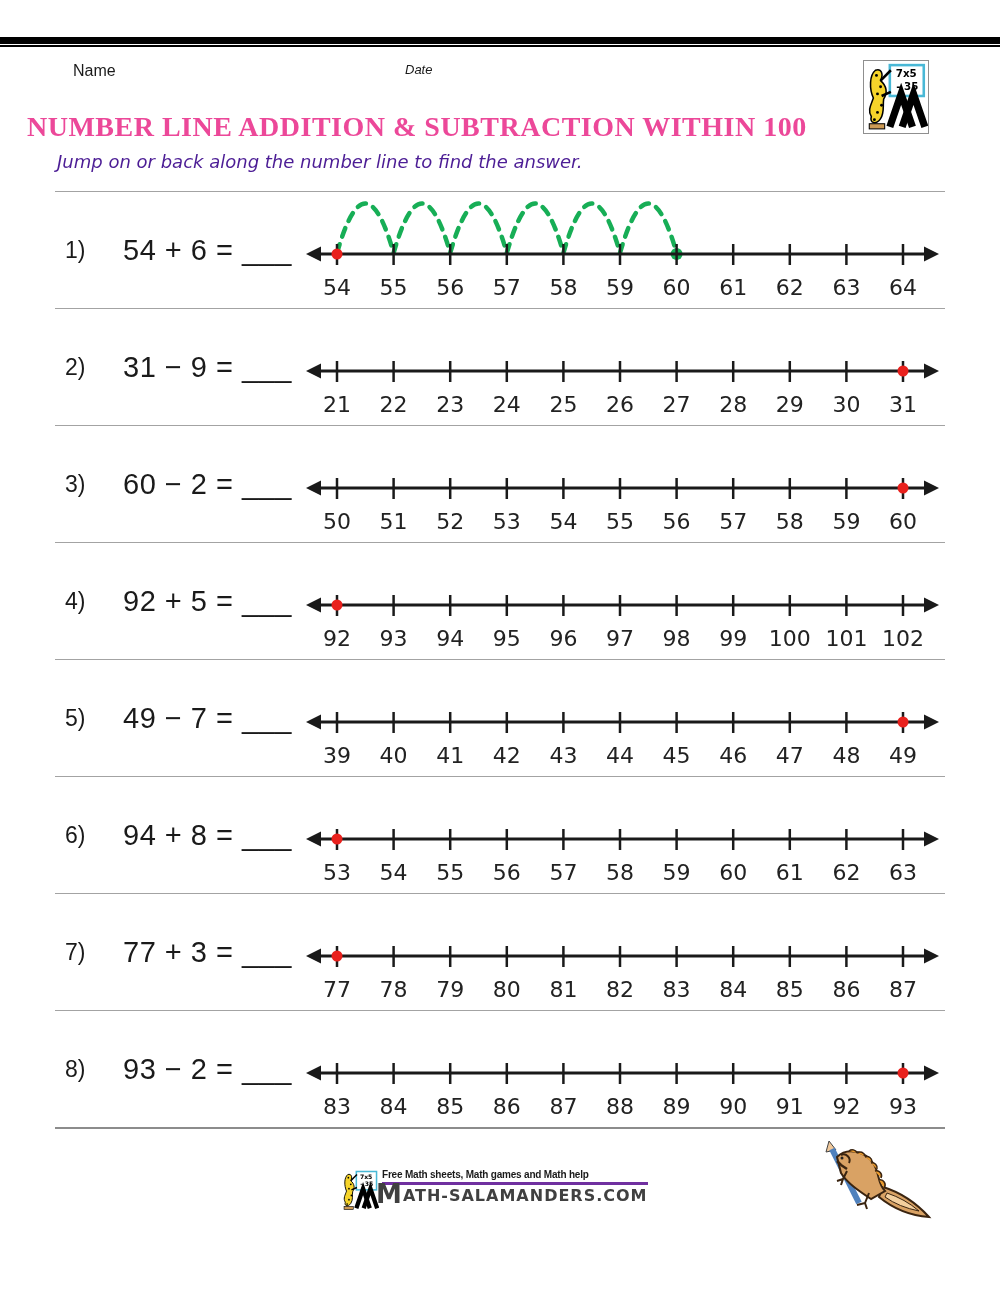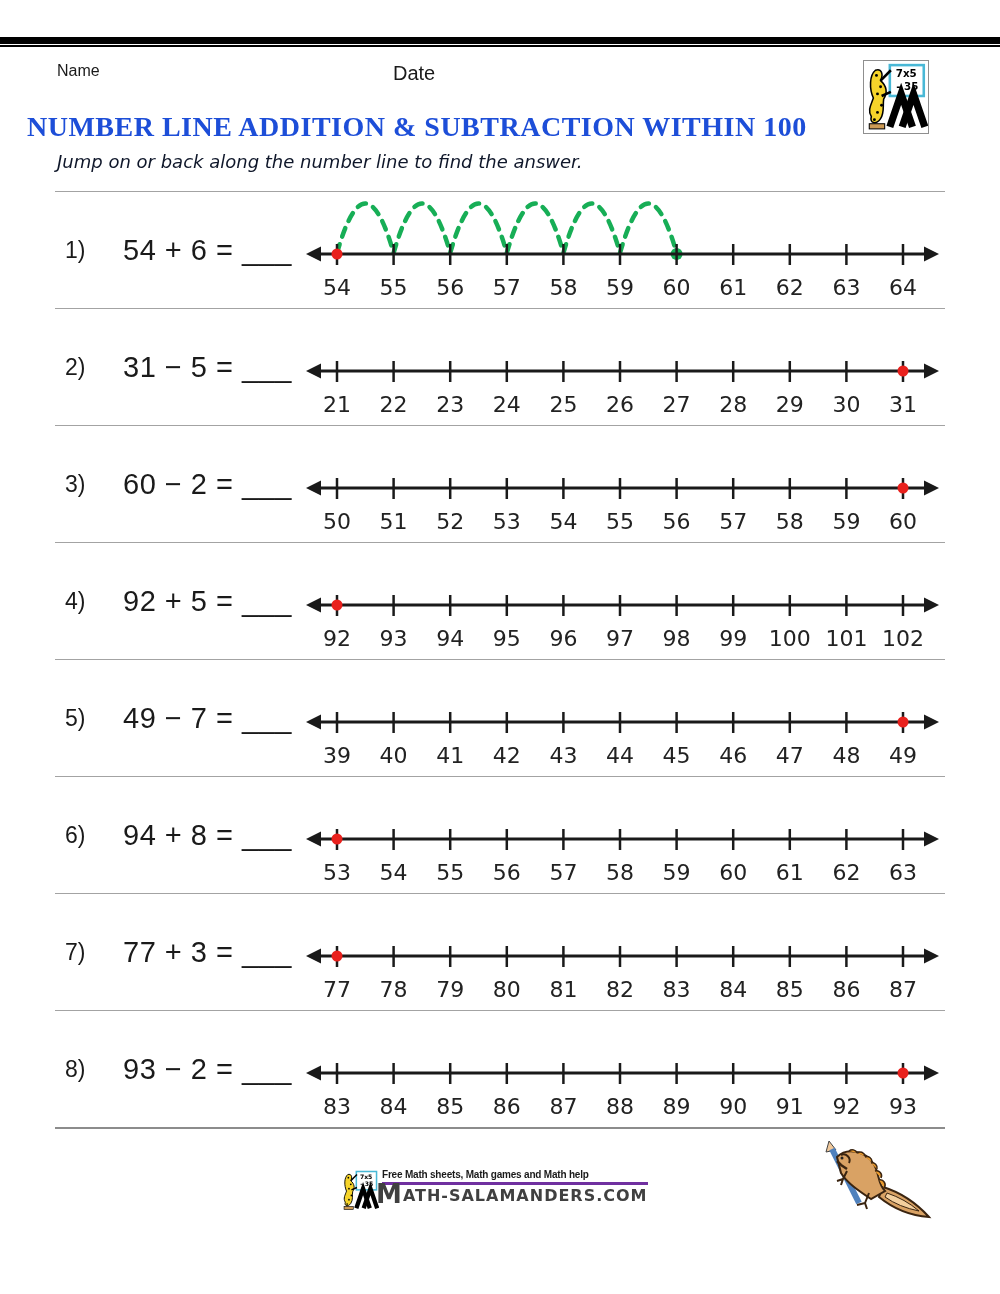--- a/index.html
+++ b/index.html
@@ -5,27 +5,27 @@
   html,body{margin:0;padding:0;background:#fff;}
   body{width:1000px;height:1294px;position:relative;overflow:hidden;
        font-family:"Liberation Sans",sans-serif;color:#1a1a1a;}
   
   .toprule{margin-top:37px;}
   .toprule .b1{height:7px;background:#000;}
   .toprule .gap{height:1px;background:#fff;}
   .toprule .b2{height:2px;background:#000;}
   
   .hdr{position:relative;margin:15px 57px 0;height:24px;}
-  .hdr .name{position:absolute;left:0;top:0;font-size:16px;}
-  .hdr .date{position:absolute;left:336px;top:0;font-size:20px;}
+  .hdr .name{position:absolute;left:16px;top:0;font-size:16px;}
+  .hdr .date{position:absolute;left:348px;top:0;font-size:13px;font-style:italic;}
   .logo-box{position:absolute;left:863px;top:60px;width:66px;height:74px;
             border:1px solid #8f8f8f;background:#fff;box-sizing:border-box;}
   .title{margin:20px 57px 0;font-family:"Liberation Serif",serif;font-weight:bold;
          font-size:28px;line-height:41px;color:#3d69a1;letter-spacing:.5px;}
-  .instruction{margin:4px 57px 0;font-style:italic;font-size:18px;color:#0f172a;
+  .instruction{margin:4px 57px 0;font-style:italic;font-size:18px;color:#4c1d95;
                font-family:"DejaVu Sans",sans-serif;}
   
   .problems{margin:19px 55px 0;width:890px;border-bottom:2px solid #8c8c8c;}
   .prow{height:117px;border-top:1px solid #a3a3a3;display:flex;align-items:center;
         box-sizing:border-box;}
   .pnum{width:58px;padding-left:10px;font-size:23px;flex:none;}
   .peq{width:177px;font-size:29px;flex:none;letter-spacing:.5px;}
   .prow svg{flex:none;display:block;}
   .tick-label{font-family:"DejaVu Sans",sans-serif;}
   
@@ -63,21 +63,21 @@
     <path d="M16 19 L26 9" stroke="#000" stroke-width="2.5"></path>
     <path d="M17 34 L26 30" stroke="#000" stroke-width="2.5"></path>
     <circle cx="12" cy="14" r="1.4" fill="#000"></circle>
       <circle cx="16" cy="25" r="1.4" fill="#000"></circle>
     <circle cx="13" cy="32" r="1.4" fill="#000"></circle>
       <circle cx="17" cy="43" r="1.4" fill="#000"></circle>
     <circle cx="13" cy="50" r="1.4" fill="#000"></circle>
       <circle cx="10" cy="57" r="1.4" fill="#000"></circle>
   </svg></div>
 
-<div class="title" style="color: #1d4ed8; margin-left: 27px;">
+<div class="title" style="color: #ec4899; margin-left: 27px;">
   <div>NUMBER LINE ADDITION &amp; SUBTRACTION WITHIN 100</div>
 </div>
 
 <div class="instruction">Jump on or back along the number line to find the answer.</div>
 
 <div class="problems">
     <div class="prow">
       <span class="pnum">1)</span>
       <span class="peq">54 + 6 = ___</span>
       <svg width="645" height="117" viewBox="0 0 645 117">
@@ -111,21 +111,21 @@
         <text class="tick-label" x="489.8" y="103" font-size="22" fill="#222" text-anchor="middle">62</text>
         <line x1="546.4000000000001" y1="52" x2="546.4000000000001" y2="73" stroke="#1a1a1a" stroke-width="2.5"></line>
         <text class="tick-label" x="546.4000000000001" y="103" font-size="22" fill="#222" text-anchor="middle">63</text>
         <line x1="603" y1="52" x2="603" y2="73" stroke="#1a1a1a" stroke-width="2.5"></line>
         <text class="tick-label" x="603" y="103" font-size="22" fill="#222" text-anchor="middle">64</text>
         <circle cx="37" cy="62" r="5.5" fill="#e9211d"></circle>
       </svg>
     </div>
     <div class="prow">
       <span class="pnum">2)</span>
-      <span class="peq">31 − 5 = ___</span>
+      <span class="peq">31 − 9 = ___</span>
       <svg width="645" height="117" viewBox="0 0 645 117">
         <line x1="16" y1="62" x2="629" y2="62" stroke="#1a1a1a" stroke-width="3"></line>
         <polygon points="6,62 21,54.5 21,69.5" fill="#1a1a1a"></polygon>
         <polygon points="639,62 624,54.5 624,69.5" fill="#1a1a1a"></polygon>
         <line x1="37" y1="52" x2="37" y2="73" stroke="#1a1a1a" stroke-width="2.5"></line>
         <text class="tick-label" x="37" y="103" font-size="22" fill="#222" text-anchor="middle">21</text>
         <line x1="93.6" y1="52" x2="93.6" y2="73" stroke="#1a1a1a" stroke-width="2.5"></line>
         <text class="tick-label" x="93.6" y="103" font-size="22" fill="#222" text-anchor="middle">22</text>
         <line x1="150.2" y1="52" x2="150.2" y2="73" stroke="#1a1a1a" stroke-width="2.5"></line>
         <text class="tick-label" x="150.2" y="103" font-size="22" fill="#222" text-anchor="middle">23</text>

